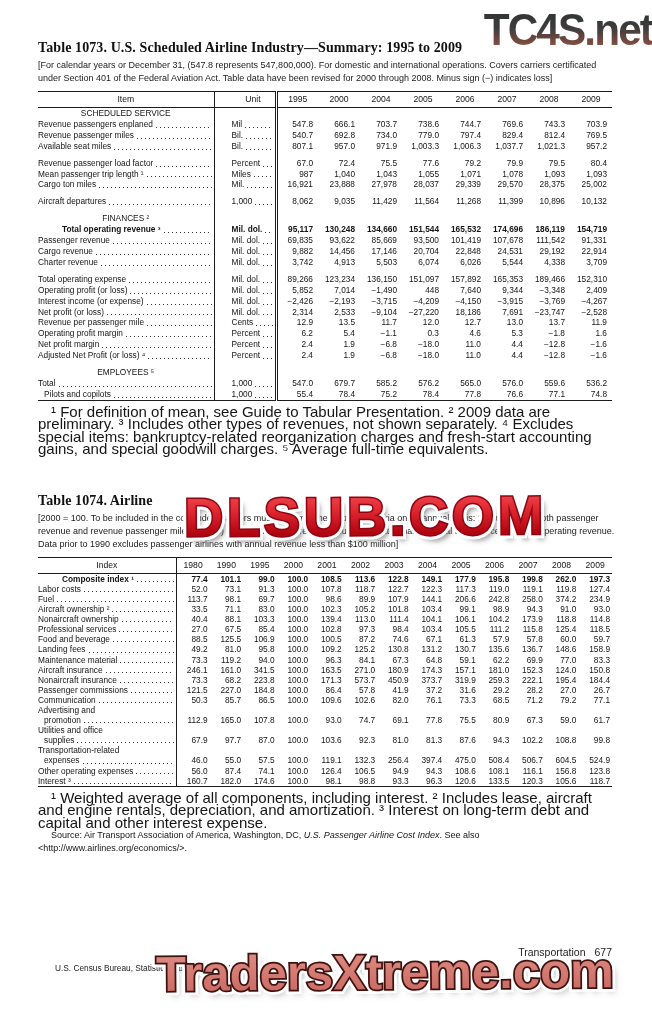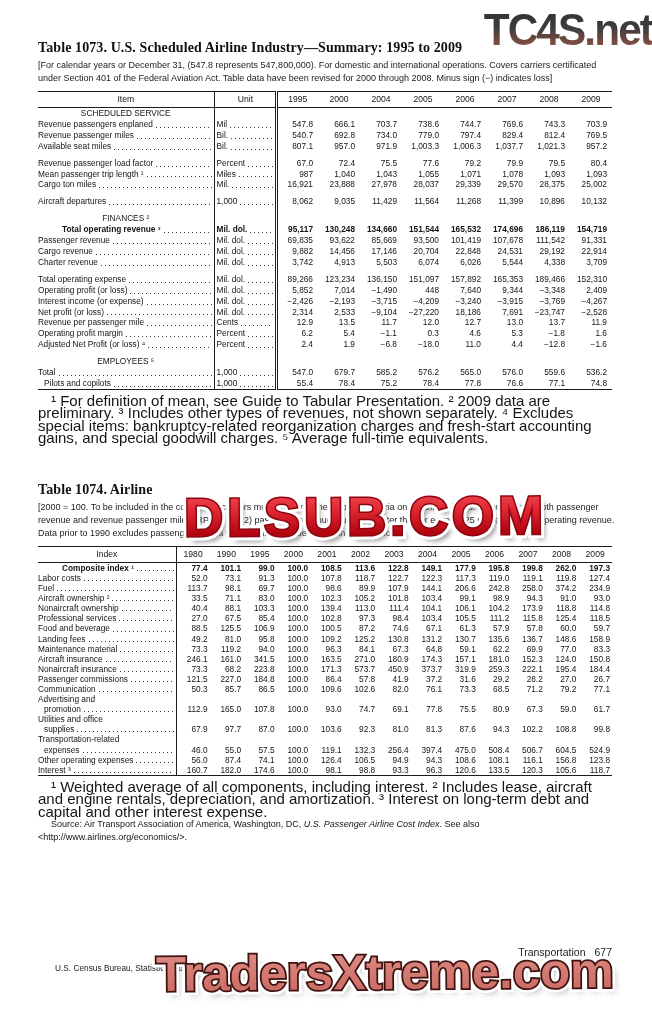--- a/index.html
+++ b/index.html
@@ -17,21 +17,21 @@
 
   table{border-collapse:collapse;table-layout:fixed;width:574px;
         border-top:1.5px solid #1c1c1c;border-bottom:1.5px solid #1c1c1c;
         font-size:8.3px;color:#141414;}
   thead th{font-weight:400;border-bottom:1px solid #1c1c1c;text-align:center;
            padding:2px 0;font-size:8.6px;line-height:11px;}
   td{padding:0;vertical-align:bottom;}
   #t1 td{line-height:10.9px;}
   #t2 td{line-height:10.1px;}
   #t1 .ci{border-right:1px solid #1c1c1c;}
-  #t1 .cu{border-right:3px double #1c1c1c;padding-left:2px;}
+  #t1 .cu{border-right:3px double #1c1c1c;padding-left:17px;}
   #t2 .ci2{border-right:1px solid #1c1c1c;}
   .val{text-align:right;padding-right:5px;}
   #t2 .val{padding-right:2px;}
   .sec{text-align:center;}
   .b{font-weight:700;}
   .gap td{height:6px;}
   .indlg > .fx{padding-left:24px;}
   .indsm > .fx{padding-left:6px;}
   .fx{display:flex;}
   .l2{padding-left:6px;}
@@ -467,21 +467,21 @@
             <td class="cu">
               <div class="fx">
                 <span>Mil. dol.</span>
                 <span class="leader"></span>
               </div>
             </td>
             <td class="cy val">−2,426</td>
             <td class="cy val">−2,193</td>
             <td class="cy val">−3,715</td>
             <td class="cy val">−4,209</td>
-            <td class="cy val">−3,240</td>
+            <td class="cy val">−4,150</td>
             <td class="cy val">−3,915</td>
             <td class="cy val">−3,769</td>
             <td class="cy val">−4,267</td>
           </tr>
           <tr>
             <td class="ci">
               <div class="fx">
                 <span>Net profit (or loss)</span>
                 <span class="leader"></span>
               </div>
@@ -537,20 +537,42 @@
               </div>
             </td>
             <td class="cy val">6.2</td>
             <td class="cy val">5.4</td>
             <td class="cy val">−1.1</td>
             <td class="cy val">0.3</td>
             <td class="cy val">4.6</td>
             <td class="cy val">5.3</td>
             <td class="cy val">−1.8</td>
             <td class="cy val">1.6</td>
+          </tr>
+          <tr>
+            <td class="ci">
+              <div class="fx">
+                <span>Net profit margin</span>
+                <span class="leader"></span>
+              </div>
+            </td>
+            <td class="cu">
+              <div class="fx">
+                <span>Percent</span>
+                <span class="leader"></span>
+              </div>
+            </td>
+            <td class="cy val">2.4</td>
+            <td class="cy val">1.9</td>
+            <td class="cy val">−6.8</td>
+            <td class="cy val">−18.0</td>
+            <td class="cy val">11.0</td>
+            <td class="cy val">4.4</td>
+            <td class="cy val">−12.8</td>
+            <td class="cy val">−1.6</td>
           </tr>
           <tr>
             <td class="ci">
               <div class="fx">
                 <span>Adjusted Net Profit (or loss) ⁴</span>
                 <span class="leader"></span>
               </div>
             </td>
             <td class="cu">
               <div class="fx">

